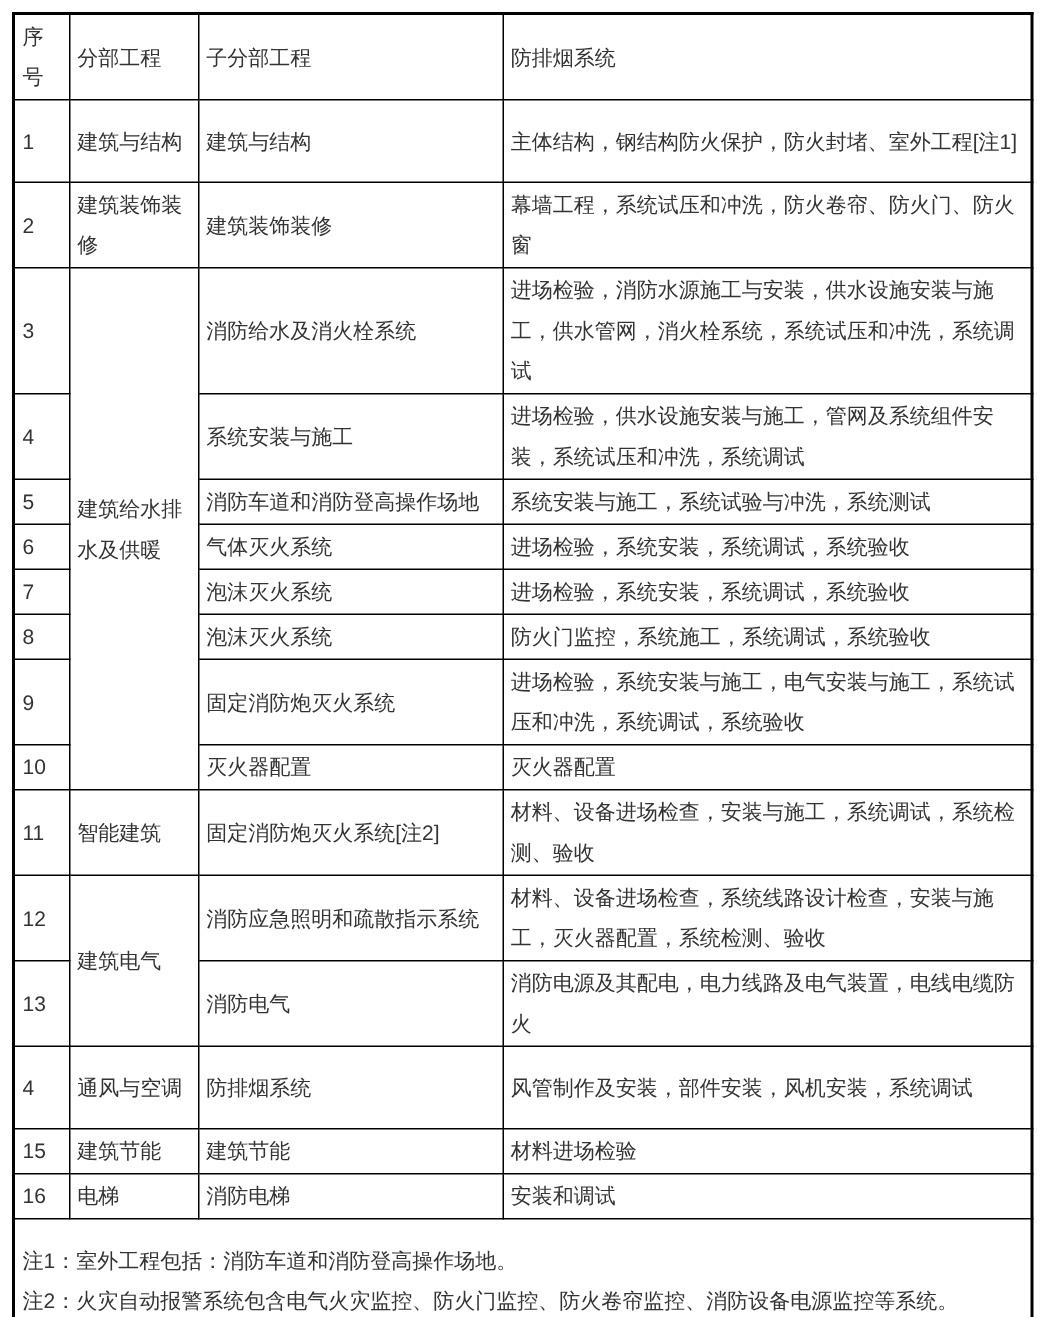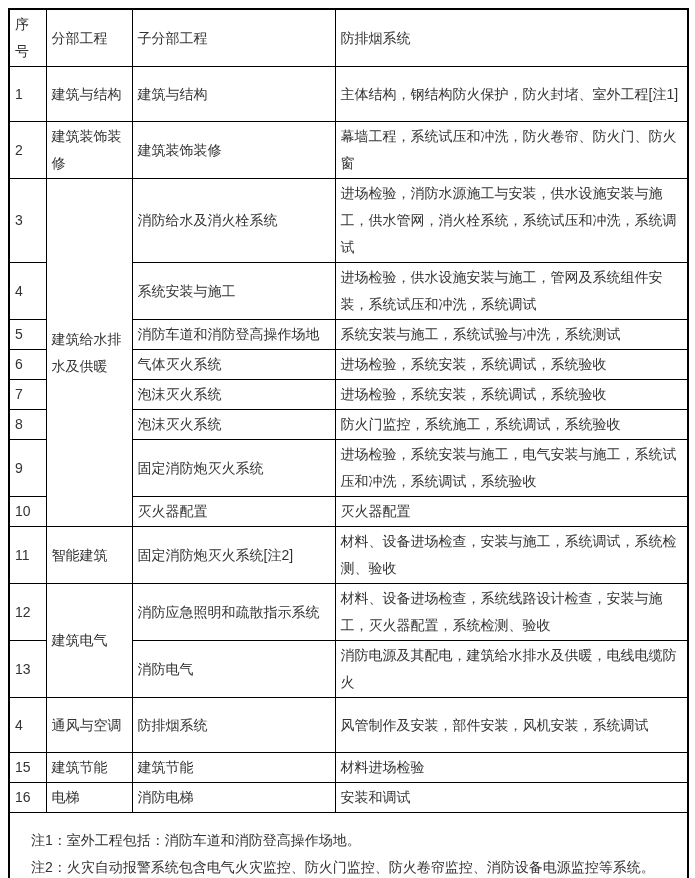--- a/index.html
+++ b/index.html
@@ -38,21 +38,21 @@
   col.c-div  { width: 86px; }
   col.c-sub  { width: 203px; }
   col.c-item { width: 353px; }
   tr.h54 { height: 54px; }
   tr.h28 { height: 28px; }
   tr.h55 { height: 55px; }
   tr.h56 { height: 56px; }
   tr.h83 { height: 83px; }
   td.division-cell { text-align: justify; }
   td.notes-cell { vertical-align: top; }
-  .note-line { line-height: 27px; margin-left: 16px; }
+  .note-line { line-height: 27px; }
 </style>
 </head>
 <body>
 
 <div class="page">
   <table class="doc-table">
     <colgroup>
       <col class="c-no">
         <col class="c-div">
         <col class="c-sub">
@@ -140,21 +140,21 @@
     <tr class="h56">
       <td>12</td>
       <td rowspan="2" class="division-cell">建筑电气</td>
       <td>消防应急照明和疏散指示系统</td>
       <td>材料、设备进场检查，系统线路设计检查，安装与施工，灭火器配置，系统检测、验收</td>
     </tr>
 
     <tr class="h55">
       <td>13</td>
       <td>消防电气</td>
-      <td>消防电源及其配电，建筑给水排水及供暖，电线电缆防火</td>
+      <td>消防电源及其配电，电力线路及电气装置，电线电缆防火</td>
     </tr>
 
     <tr class="h55">
       <td>4</td>
       <td class="division-cell">通风与空调</td>
       <td>防排烟系统</td>
       <td>风管制作及安装，部件安装，风机安装，系统调试</td>
     </tr>
 
     <tr class="h28">

